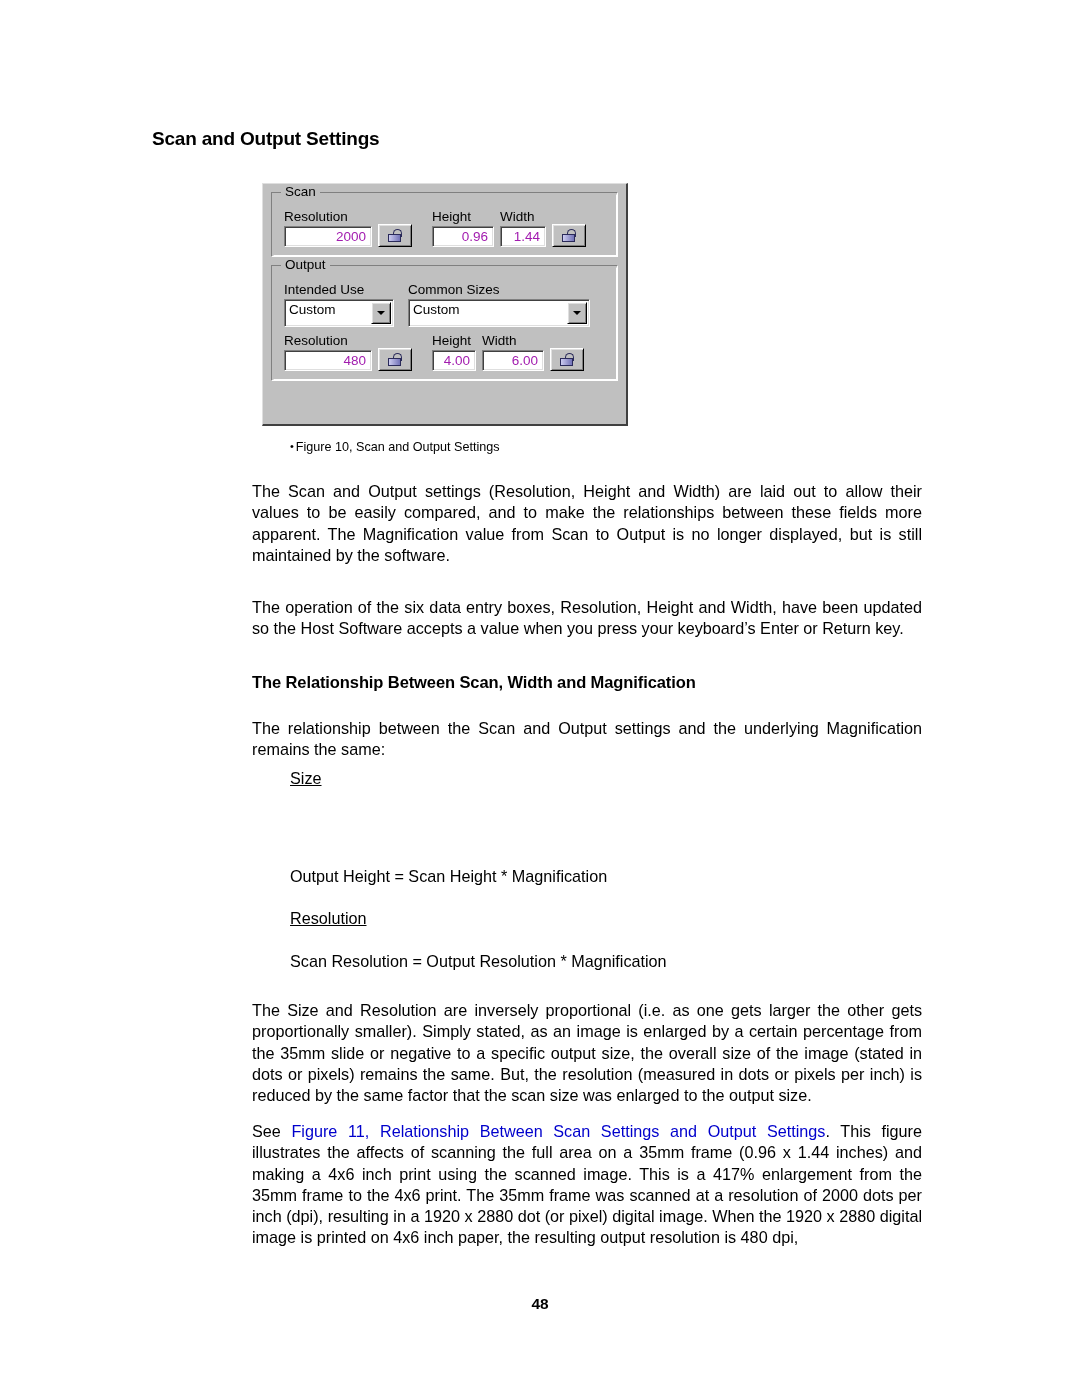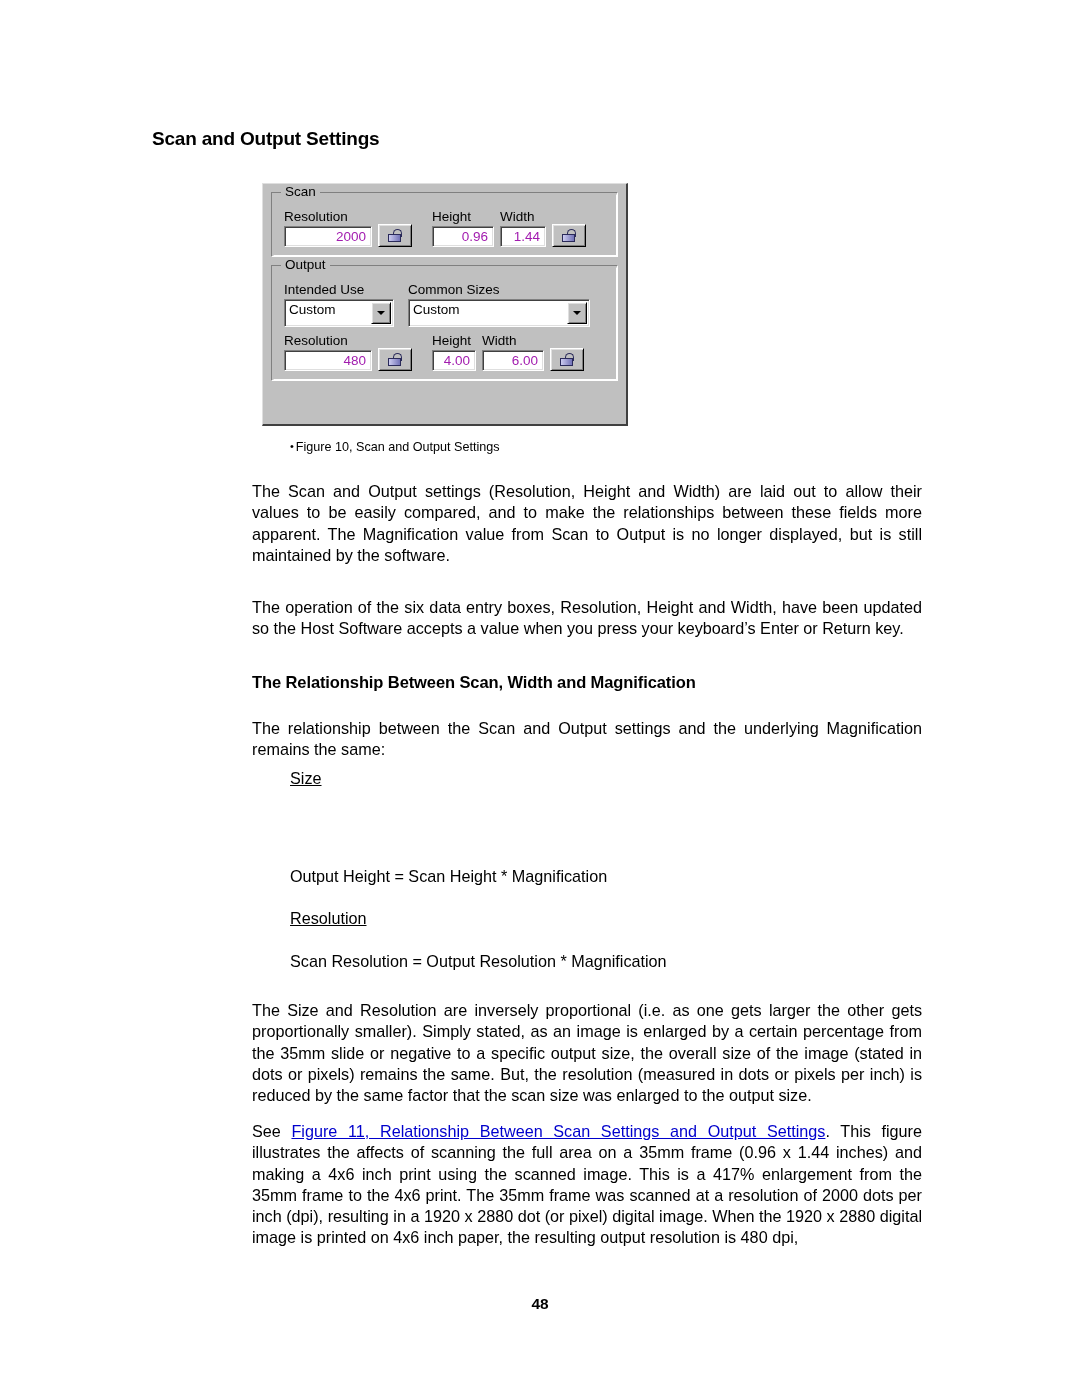--- a/index.html
+++ b/index.html
@@ -67,21 +67,20 @@
     position: absolute;
     left: 290px;
     font-size: 16.2px;
     line-height: 21.3px;
     text-decoration: underline;
     white-space: nowrap;
   }
 
   .doclink {
     color: #0000cc;
-    text-decoration: underline;
   }
 
   .caption {
     position: absolute;
     left: 290px;
     top: 440px;
     font-size: 12.6px;
     white-space: nowrap;
   }
   .caption .bullet {

